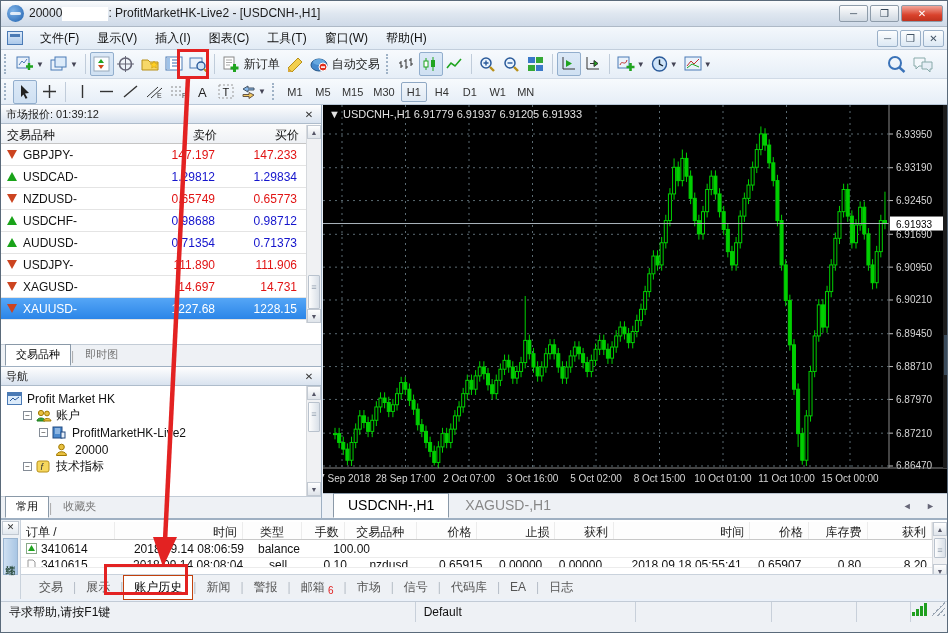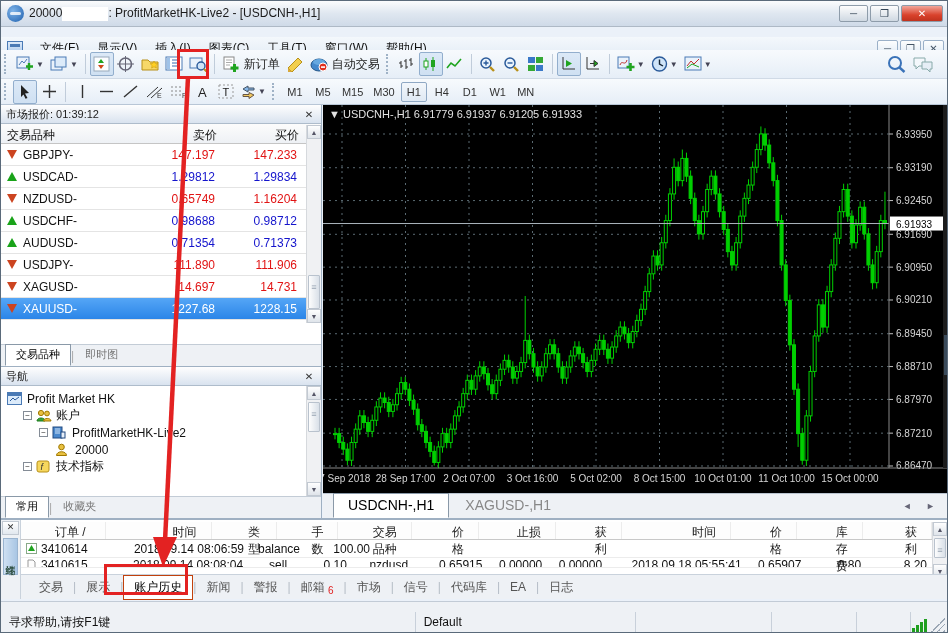--- a/index.html
+++ b/index.html
@@ -14,21 +14,21 @@
   .app-logo { width:17px; height:17px; border-radius:50%; background:radial-gradient(circle at 35% 35%,#7fb4e8,#1d5fae); margin:0 5px 0 2px; position:relative; }
   .app-logo::after { content:""; position:absolute; left:3px; top:7px; width:11px; height:3px; background:#fff; border-radius:2px; opacity:.8; }
   .title-text { color:#1a1a1a; font-size:12px; white-space:nowrap; }
   .mask { display:inline-block; background:#fff; height:14px; vertical-align:middle; }
   .win-btns { margin-left:auto; display:flex; }
   .win-btn { width:29px; height:17px; border:1px solid #8e9caa; border-radius:2px; margin-left:2px;
     background:linear-gradient(#fdfdfd,#cfd8e2); color:#345; font-size:10px; line-height:15px; text-align:center; }
   .win-btn.close { background:linear-gradient(#f2a69a,#d9422c 60%,#c0321e); color:#fff; width:42px; font-weight:bold; }
 
   
-  .menubar { position:absolute; left:0; top:36px; width:100%; height:23px; background:linear-gradient(#f4f8fc,#e2ebf5);
+  .menubar { position:absolute; left:0; top:26px; width:100%; height:23px; background:linear-gradient(#f4f8fc,#e2ebf5);
     border-bottom:1px solid #c2cedc; display:flex; align-items:center; padding-left:4px; }
   .mdi-icon { width:16px; height:14px; border:1px solid #4a7ab5; background:linear-gradient(#dceafa,#aac8ea); margin:0 8px 0 2px; position:relative; }
   .mdi-icon::after{ content:""; position:absolute; left:2px; top:2px; right:2px; height:3px; background:#4a7ab5; }
   .menu-item { padding:3px 9px; color:#111; cursor:default; }
   .mdi-btns { margin-left:auto; display:flex; margin-right:3px; }
   .mdi-btn { width:21px; height:17px; border:1px solid #9ab0c8; background:linear-gradient(#fdfefe,#dce8f4);
     color:#456; font-size:10px; text-align:center; line-height:15px; margin-left:2px; border-radius:2px; }
 
   
   .toolbar { position:absolute; left:0; width:100%; background:linear-gradient(#f7fafd,#e6eef7);
@@ -89,34 +89,34 @@
   .ctab-nav { margin-left:auto; margin-right:8px; align-self:center; color:#667; font-size:9px; letter-spacing:6px; }
 
   
   .terminal { position:absolute; left:0; top:517px; width:100%; height:81px; background:#fff; border-top:2px solid #9fb0c2; }
   .term-side { position:absolute; left:0; top:0; width:20px; height:100%; background:#eef1f5; border-right:1px solid #c9d2dc; }
   .term-close { height:14px; text-align:center; font-size:9px; color:#333; border:1px solid #c2c9d2; background:linear-gradient(#fff,#e2e8ef); margin:1px; }
   .term-strip { position:absolute; left:2px; top:18px; bottom:24px; width:15px; background:linear-gradient(90deg,#cfe0f2,#a9c6e4); border:1px solid #9ab4d0;
     writing-mode:vertical-rl; text-align:center; font-size:10px; color:#243; }
   .term-table { position:absolute; left:20px; top:2px; right:15px; }
   .t-head { display:flex; height:18px; border-bottom:1px solid #c8c8c8; color:#222; background:#fdfdfd; }
-  .t-head div { padding:2px 14px; border-right:1px solid #ececec;margin-left:20px; }
+  .t-head div { padding:2px 5px; border-right:1px solid #ececec; }
   .t-row { display:flex; height:18px; align-items:center; border-bottom:1px solid #ececec; color:#111; }
   .t-row div { padding:0 5px; white-space:nowrap; overflow:hidden; }
   .t-row.clip { height:10px; overflow:hidden; align-items:flex-start; }
   .ord-ic { display:inline-block; width:11px; height:11px; margin-right:4px; vertical-align:-1px; }
   .term-scroll { position:absolute; right:0; top:2px; width:15px; height:56px; background:#f0f1f3; border-left:1px solid #d6d9dd; }
   .term-tabs { position:absolute; left:20px; bottom:0; right:0; height:25px; background:#eef1f5; border-top:1px solid #c9d2dc; display:flex; align-items:center; padding-left:8px; }
   .ttab { padding:3px 10px; font-size:12px; color:#555; position:relative; }
   .ttab.active { background:#fff; border:1px solid #c2410c; color:#000; }
   .ttab .badge { color:#e02020; font-size:10px; position:relative; top:3px; }
   .ttab-sep { color:#b5bdc6; }
 
   
-  .statusbar { position:absolute; left:0; top:600px; width:100%; height:31px; background:#eef1f5; border-top:1px solid #c2cbd6; display:flex; align-items:flex-end; color:#111; }
+  .statusbar { position:absolute; left:0; top:600px; width:100%; height:31px; background:#eef1f5; border-top:1px solid #c2cbd6; display:flex; align-items:flex-start; color:#111; }
   .sb-cell { height:20px; line-height:20px; padding:0 8px; border-right:1px solid #c8d0da; }
   .conn { margin-left:auto; display:flex; align-items:flex-end; height:14px; margin-right:4px; }
   .conn i { display:block; width:3px; background:#1f9f1f; margin-left:1px; }
   .grip { width:14px; height:14px; margin-right:2px;
     background:linear-gradient(135deg,transparent 50%,#9aa6b4 50%,#9aa6b4 55%,transparent 55%,transparent 70%,#9aa6b4 70%,#9aa6b4 75%,transparent 75%,transparent 90%,#9aa6b4 90%); }
 
   
   .anno-box { position:absolute; border:3px solid #e32222; pointer-events:none; }
   #anno-arrow { position:absolute; left:0; top:0; pointer-events:none; }
 </style>
@@ -488,21 +488,21 @@
             </div>
             <div class="mw-bid px" style="color:#1414cc">1.29812</div>
             <div class="mw-ask px" style="color:#1414cc">1.29834</div>
           </div>
           <div class="mw-row">
             <div class="mw-sym">
               <span class="arr dn"></span>
               <span class="sym" style="color:#111">NZDUSD-</span>
             </div>
             <div class="mw-bid px" style="color:#e11414">0.65749</div>
-            <div class="mw-ask px" style="color:#e11414">1.16204</div>
+            <div class="mw-ask px" style="color:#e11414">0.65773</div>
           </div>
           <div class="mw-row">
             <div class="mw-sym">
               <span class="arr up"></span>
               <span class="sym" style="color:#111">USDCHF-</span>
             </div>
             <div class="mw-bid px" style="color:#1414cc">0.98688</div>
             <div class="mw-ask px" style="color:#1414cc">0.98712</div>
           </div>
           <div class="mw-row">

